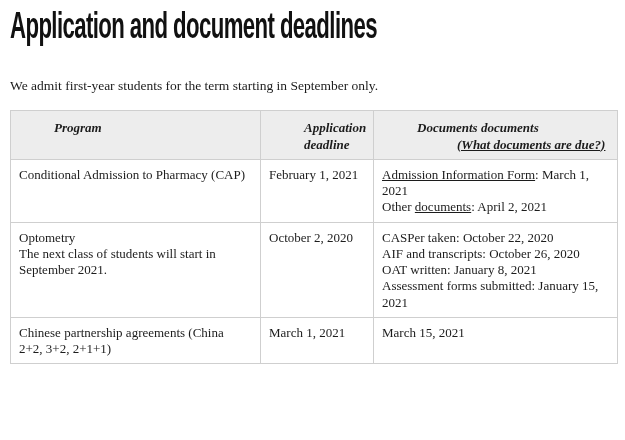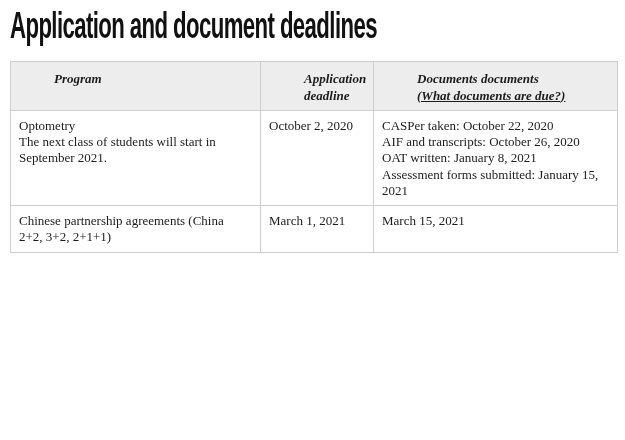--- a/index.html
+++ b/index.html
@@ -63,29 +63,30 @@
     font-weight: 700;
     font-style: italic;
     padding-top: 9px;
     padding-bottom: 6px;
     padding-left: 43px;
   }
   a {
     color: var(--link);
     text-decoration: underline;
   }
-  thead th a { font-weight: 700; font-style: italic; }
+  thead th a { font-weight: 700; font-style: italic; margin-left: 40px; }
 </style>
 </head>
 <body>
 
 <div class="page">
 
   <h1 class="page-title">Application and document deadlines</h1>
 
+  <p class="intro">We admit first-year students for the term starting in September only.</p>
 
   <table class="deadlines">
     <colgroup>
       <col class="c-program">
       <col class="c-application">
       <col class="c-documents">
     </colgroup>
     <thead>
       <tr>
         <th>
@@ -95,20 +96,25 @@
           <span>Application deadline</span>
         </th>
         <th>
           <span>Documents documents</span><br>
           <a href="#">(What documents are due?)</a>
         </th>
       </tr>
     </thead>
     <tbody id="table-body">
         <tr>
+          <td>Conditional Admission to Pharmacy (CAP)</td>
+          <td>February 1, 2021</td>
+          <td><a href="#">Admission Information Form</a>: March 1, 2021<br>Other <a href="#">documents</a>: April 2, 2021</td>
+        </tr>
+        <tr>
           <td>Optometry<br>The next class of students will start in September 2021.</td>
           <td>October 2, 2020</td>
           <td>CASPer taken: October 22, 2020<br>AIF and transcripts: October 26, 2020<br>OAT written: January 8, 2021<br>Assessment forms submitted: January 15, 2021</td>
         </tr>
         <tr>
           <td>Chinese partnership agreements (China 2+2, 3+2, 2+1+1)</td>
           <td>March 1, 2021</td>
           <td>March 15, 2021</td>
         </tr>
       </tbody>

